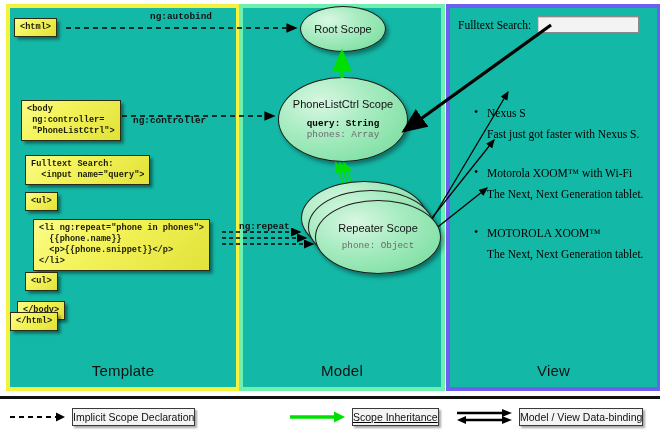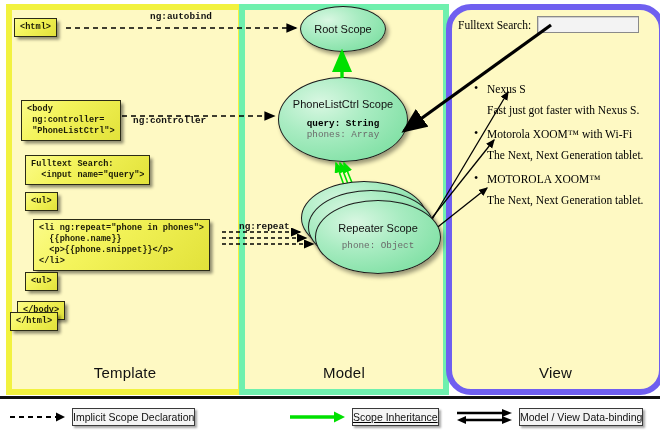--- a/index.html
+++ b/index.html
@@ -1,24 +1,24 @@
 <!DOCTYPE html>
 <html><head>
 <meta charset="utf-8">
 <style>
   html,body{margin:0;padding:0;background:#ffffff;}
   body{width:660px;height:435px;overflow:hidden;
        font-family:"Liberation Sans",sans-serif;}
   #stage{position:relative;width:660px;height:435px;}
 
   
-  .panel{position:absolute;background:#fef9c3;border:6px solid #b91c1c;}
+  .panel{position:absolute;background:#14b8a6;border:4px solid #b91c1c;}
   #panel-template{left:6px;top:4px;width:226px;height:379px;border-color:#f2f23f;}
   #panel-model{left:239px;top:4px;width:198px;height:379px;border-color:#6ff0ae;}
-  #panel-view{left:446px;top:4px;width:207px;height:379px;border-color:#6f5ff0;border-radius:25px;}
+  #panel-view{left:446px;top:4px;width:207px;height:379px;border-color:#6f5ff0;}
 
   .panel-title{position:absolute;bottom:8px;left:0;width:100%;text-align:center;
     font-size:15px;color:#111;letter-spacing:.2px;}
 
   
   .ybox{position:absolute;
     background:linear-gradient(135deg,#fbfb8a 0%,#f4f45c 35%,#e2e23a 100%);
     border:1.4px solid #2b2b16;
     box-shadow:2.5px 2.5px 3px rgba(0,0,0,.45);
     font-family:"Liberation Mono","DejaVu Sans Mono",monospace;
@@ -38,21 +38,21 @@
   .f-dim{color:#6a6a6a;}
 
   
   #view-inner{position:absolute;left:452px;top:10px;width:196px;height:360px;
     font-family:"Liberation Serif","DejaVu Serif",serif;color:#000;}
   #view-search-row{position:absolute;left:6px;top:6px;display:flex;align-items:center;gap:6px;}
   #view-search-label{font-size:11.5px;}
   #view-search-input{width:96px;height:13px;border:1.2px solid #8a8a8a;
     background:#f3f3f3;box-shadow:inset 1px 1px 0 #cfcfcf;}
   #view-list{position:absolute;left:22px;top:72px;width:172px;}
-  .vitem{margin-bottom:9px;}
+  .vitem{margin-bottom:9px;margin-top:24px;}
   .vname{font-size:11.5px;position:relative;padding-left:13px;line-height:1.25;}
   .vname::before{content:"\2022";position:absolute;left:0px;top:-1px;font-size:12px;}
   .vsnip{font-size:11.5px;padding-left:13px;margin-top:7px;line-height:1.25;}
 
   
   #overlay{position:absolute;left:0;top:0;width:660px;height:435px;
     pointer-events:none;}
 
   
   .edgelbl{position:absolute;font-family:"Liberation Mono","DejaVu Sans Mono",monospace;

